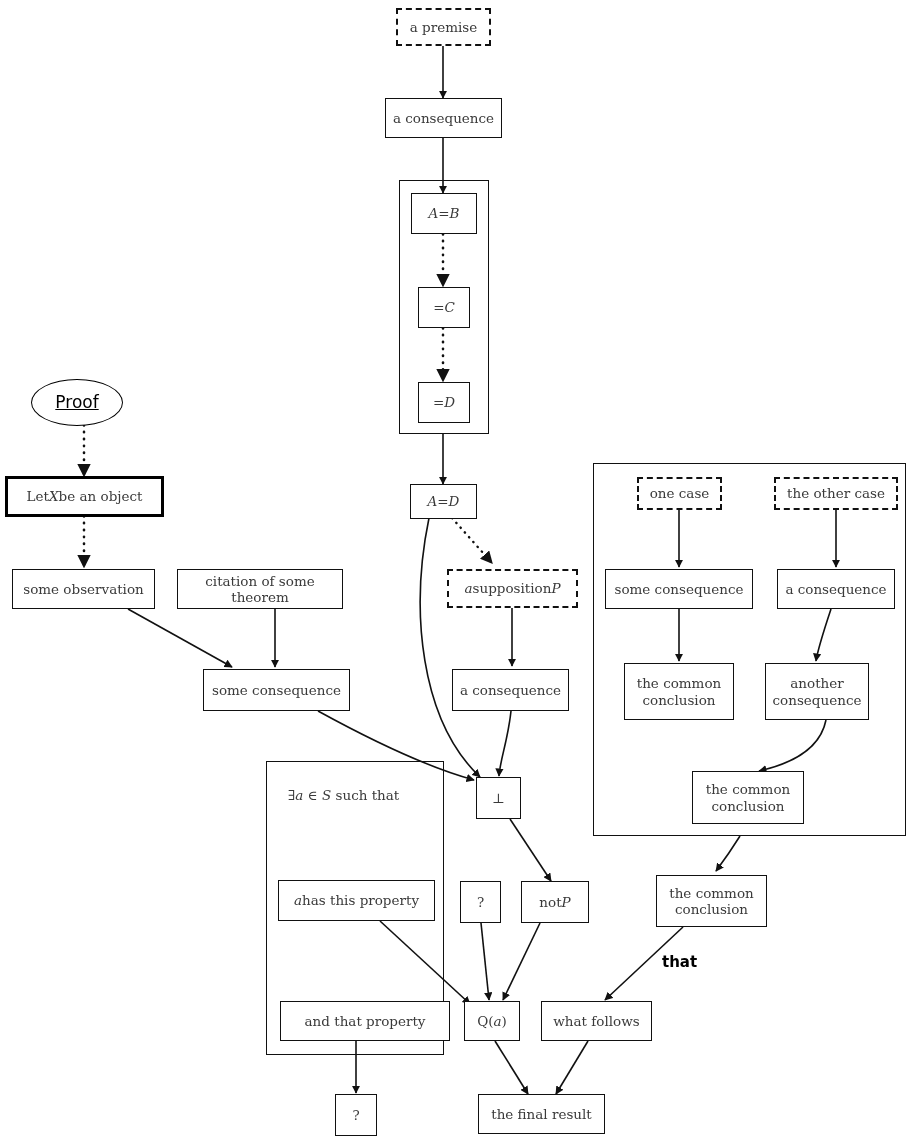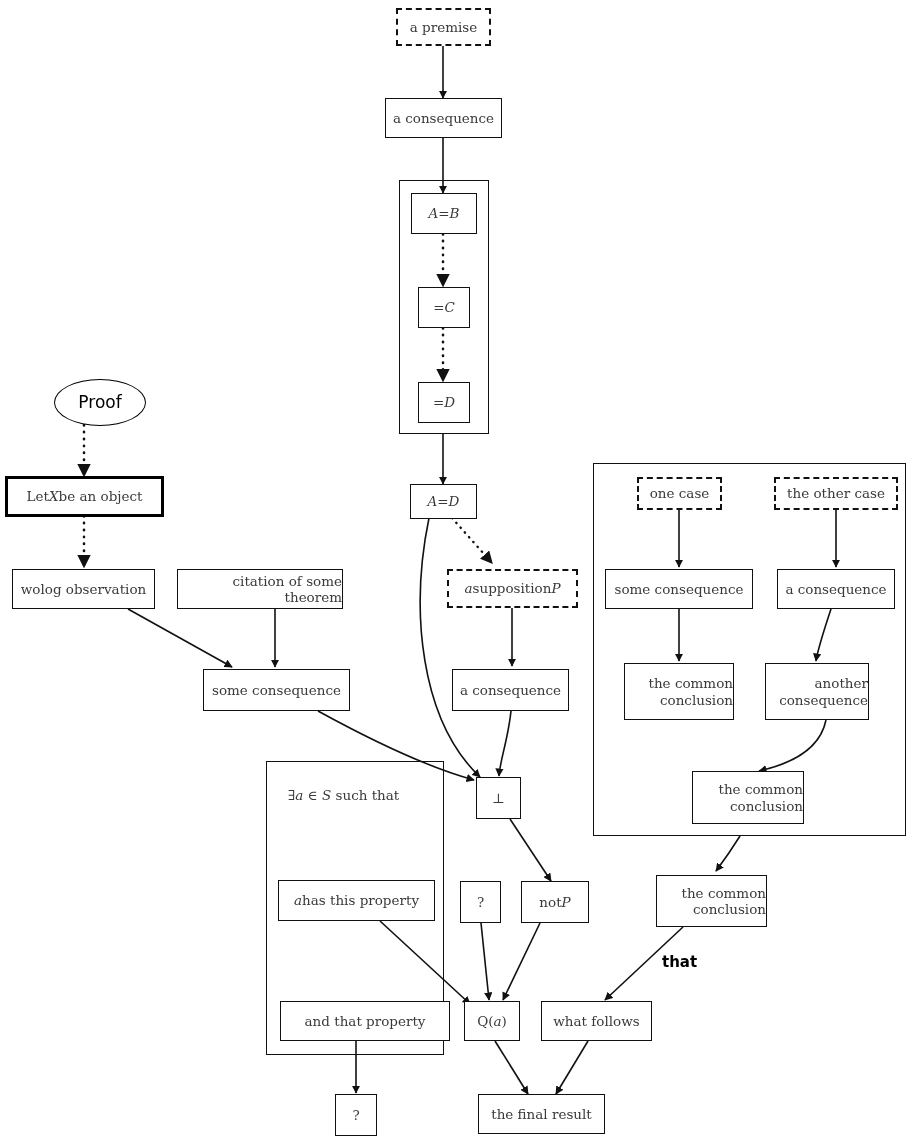--- a/index.html
+++ b/index.html
@@ -28,21 +28,21 @@
     align-items: center;
     justify-content: center;
     text-align: center;
     color: #3a3a3a;
     font-family: "DejaVu Serif", "Liberation Serif", serif;
     font-size: 13.5px;
     line-height: 1.22;
     background: #ffffff;
     border: 1px solid #111111;
   }
-  .node.solid   { border: 1px solid #111111; text-align: right; }
+  .node.solid   { border: 1px solid #111111; }
   .node.dashed  { border: 2px dashed #111111; background: transparent; }
   .node.bold    { border: 3px solid #000000; }
   .node.oval {
     border: 1.4px solid #000000;
     border-radius: 50%;
     font-family: "DejaVu Sans", "Liberation Sans", sans-serif;
     font-size: 17px;
     color: #000000;
     background: #ffffff;
   }
@@ -153,25 +153,25 @@
   <div class="node solid" style="left:385px; top:98px; width:117px; height:40px;">a consequence</div>
 
   <div class="node solid" style="left:411px; top:193px; width:66px; height:41px;"><span class="mi">A</span> = <span class="mi">B</span></div>
 
   <div class="node solid" style="left:418px; top:287px; width:52px; height:41px;">= <span class="mi">C</span></div>
 
   <div class="node solid" style="left:418px; top:382px; width:52px; height:41px;">= <span class="mi">D</span></div>
 
   <div class="node solid" style="left:410px; top:484px; width:67px; height:35px;"><span class="mi">A</span> = <span class="mi">D</span></div>
 
-  <div class="node oval" style="left:54px; top:379px; width:92px; height:47px;">Proof</div>
+  <div class="node oval" style="left:31px; top:379px; width:92px; height:47px;text-decoration:underline;">Proof</div>
 
   <div class="node bold" style="left:5px; top:476px; width:159px; height:41px;">Let <span class="mi">X</span> be an object</div>
 
-  <div class="node solid" style="left:12px; top:569px; width:143px; height:40px;">wolog observation</div>
+  <div class="node solid" style="left:12px; top:569px; width:143px; height:40px;">some observation</div>
 
   <div class="node solid" style="left:177px; top:569px; width:166px; height:40px;">citation of some theorem</div>
 
   <div class="node solid" style="left:203px; top:669px; width:147px; height:42px;">some consequence</div>
 
   <div class="node dashed" style="left:447px; top:569px; width:131px; height:39px;"><span class="mi">a</span> supposition <span class="mi">P</span></div>
 
   <div class="node solid" style="left:452px; top:669px; width:117px; height:42px;">a consequence</div>
 
   <div class="node solid" style="left:476px; top:777px; width:45px; height:42px;">⊥</div>

